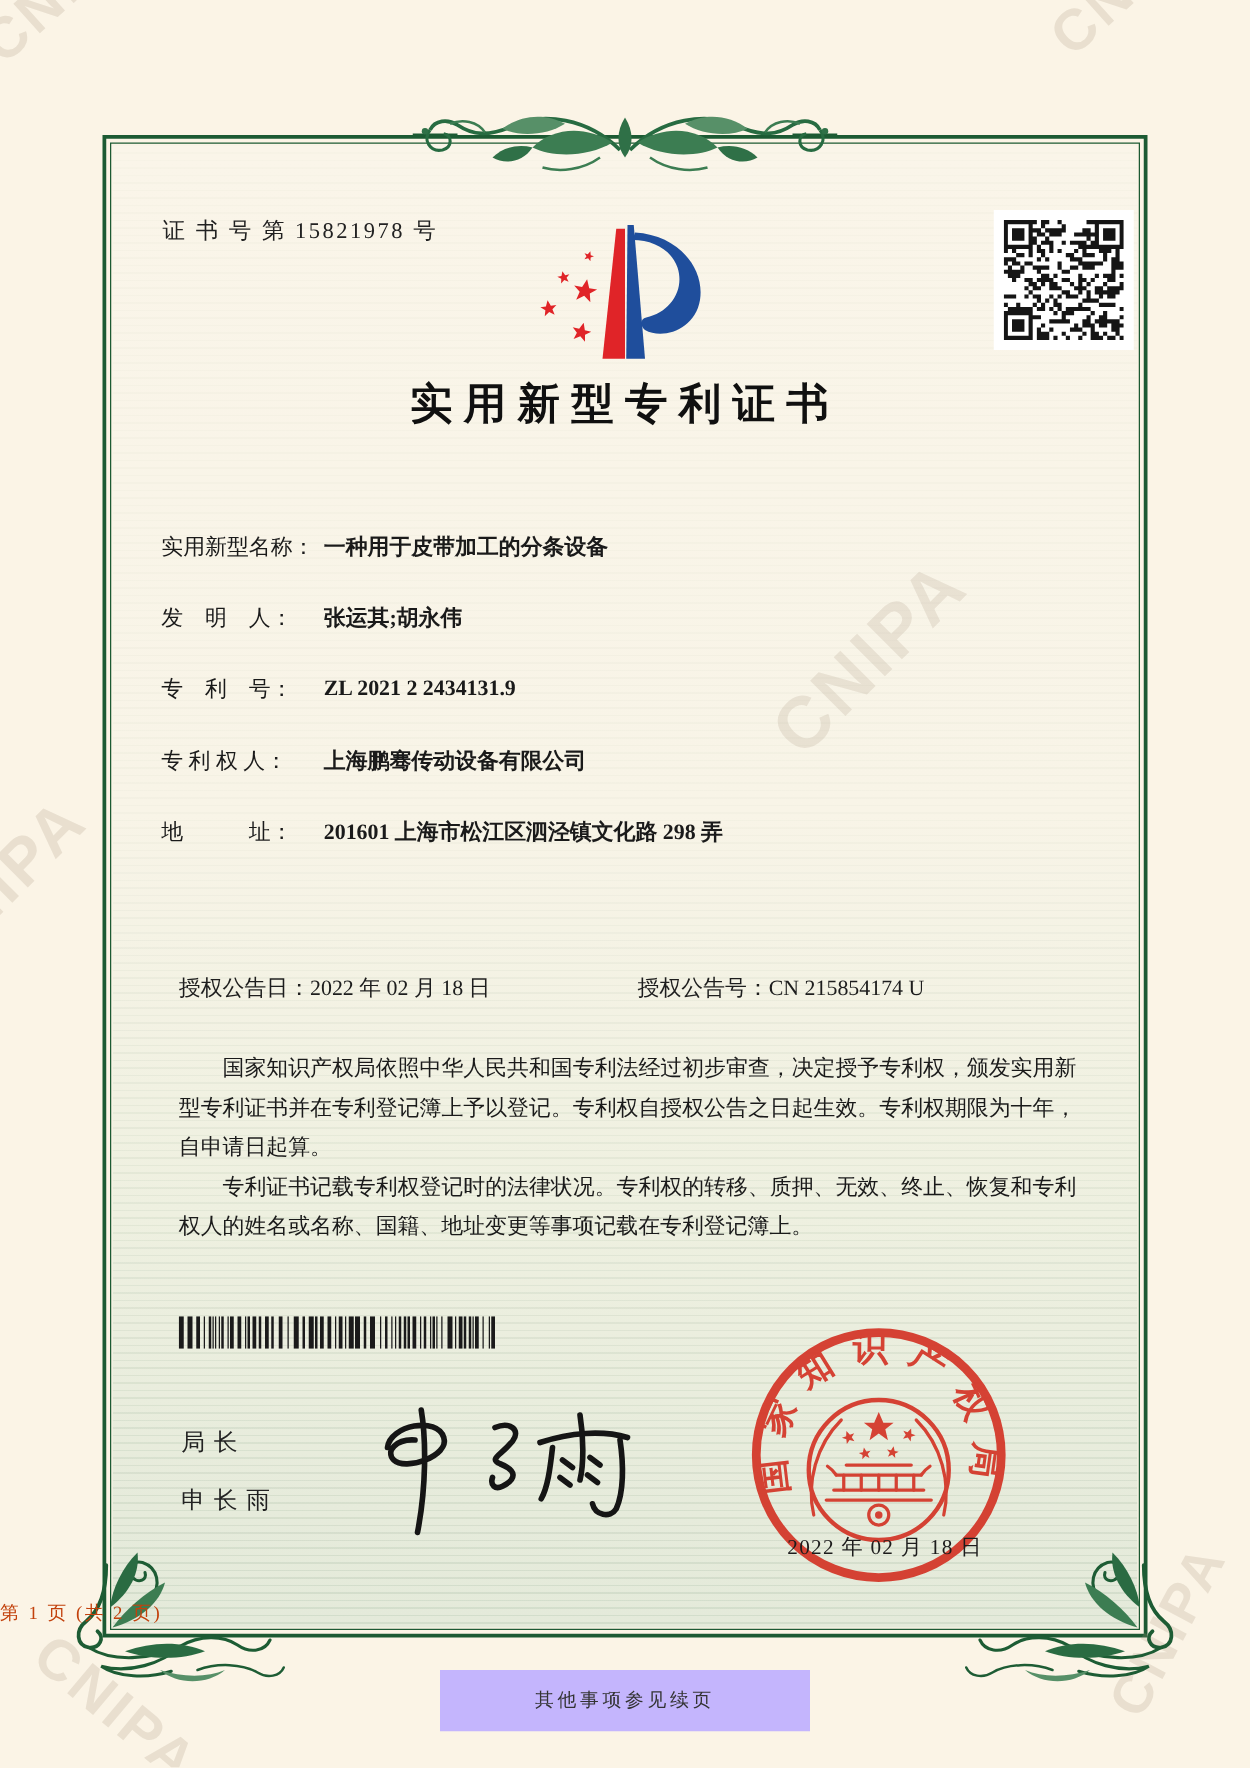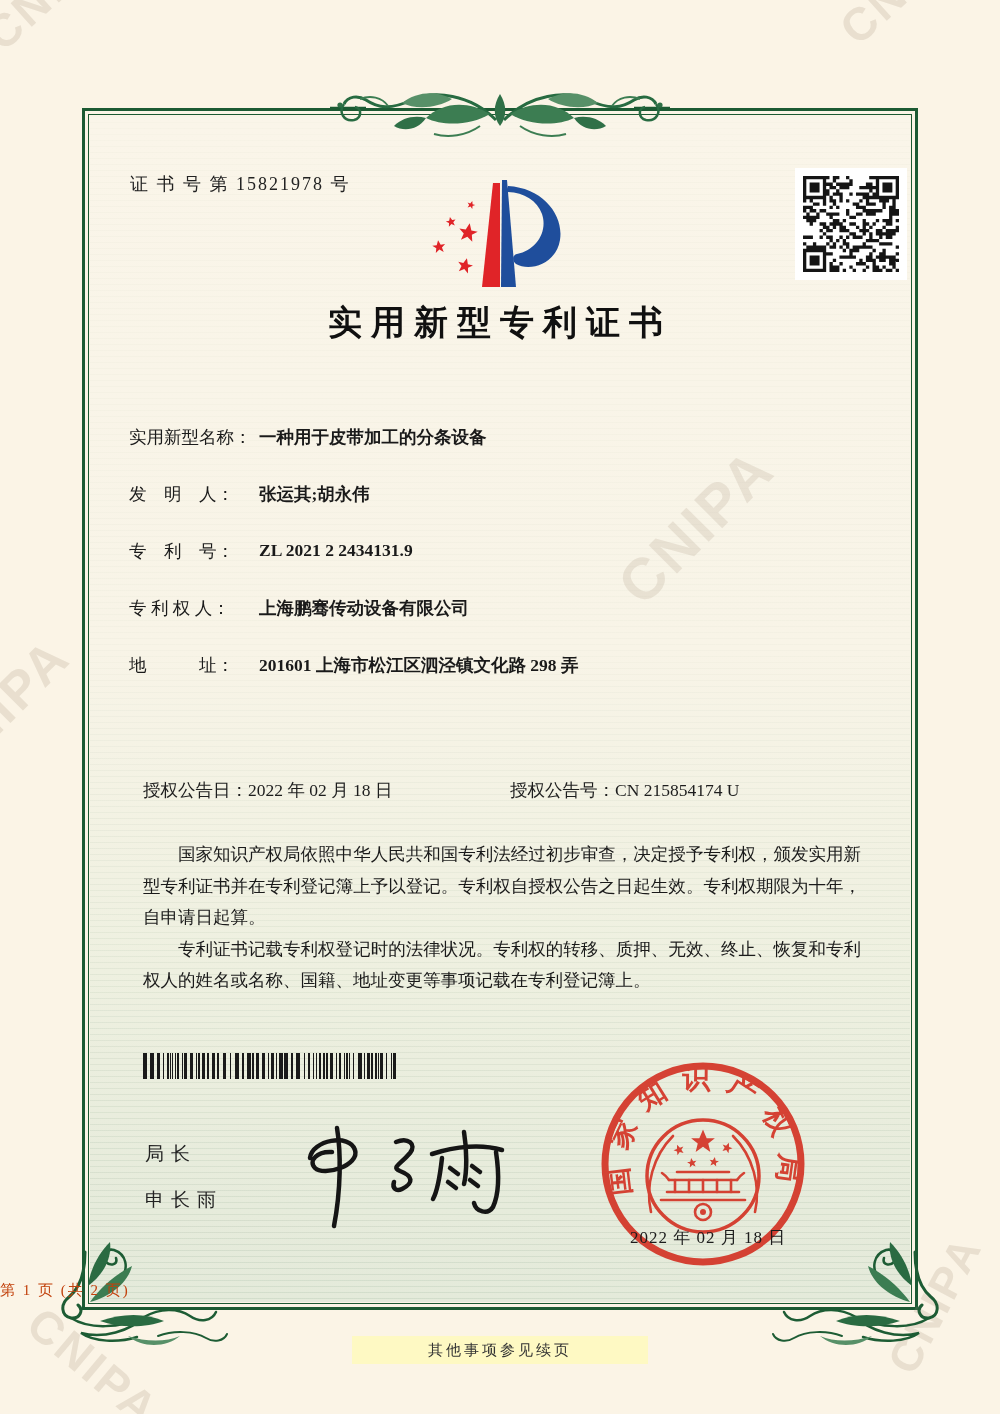--- a/index.html
+++ b/index.html
@@ -43,21 +43,21 @@
 
   .barcode{position:absolute;left:143px;top:1053px;width:258px;height:26px;}
   .sig-title{position:absolute;left:145px;top:1141px;font-size:19px;letter-spacing:7px;color:#222;}
   .sig-name{position:absolute;left:145px;top:1187px;font-size:19px;letter-spacing:7px;color:#222;}
   .signature{position:absolute;left:296px;top:1120px;width:215px;height:112px;}
 
   .seal{position:absolute;left:597px;top:1058px;width:212px;height:212px;z-index:3;opacity:.95;}
   .seal-date{position:absolute;left:608px;top:1226px;width:200px;text-align:center;font-size:17px;letter-spacing:1px;color:#1c1c1c;z-index:4;}
 
   .page-info{position:absolute;left:0;right:0;top:1281px;text-align:left;font-size:15px;letter-spacing:2px;color:#c2410c;}
-  .note-box{position:absolute;left:352px;top:1336px;width:296px;height:28px;background:#fef9c3;z-index:2;
+  .note-box{position:absolute;left:352px;top:1336px;width:296px;height:49px;background:#c4b5fd;z-index:2;
             display:flex;align-items:center;justify-content:center;}
   .note-box span{font-size:15px;letter-spacing:3px;color:#333;}
 
   .ornament-top{position:absolute;left:330px;top:84px;width:340px;height:66px;z-index:2;}
   .corner{position:absolute;width:180px;height:172px;z-index:2;}
   .corner.bl{left:58px;top:1218px;}
   .corner.br{left:762px;top:1218px;transform:scaleX(-1);}
 </style>
 </head>
 <body>

